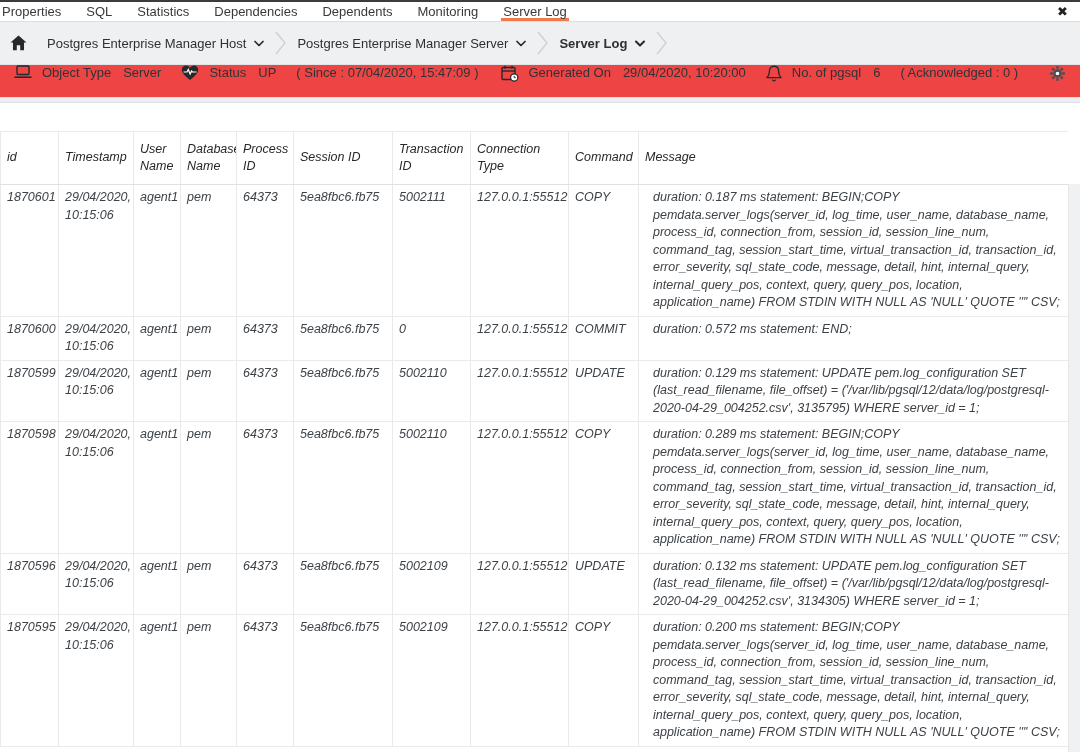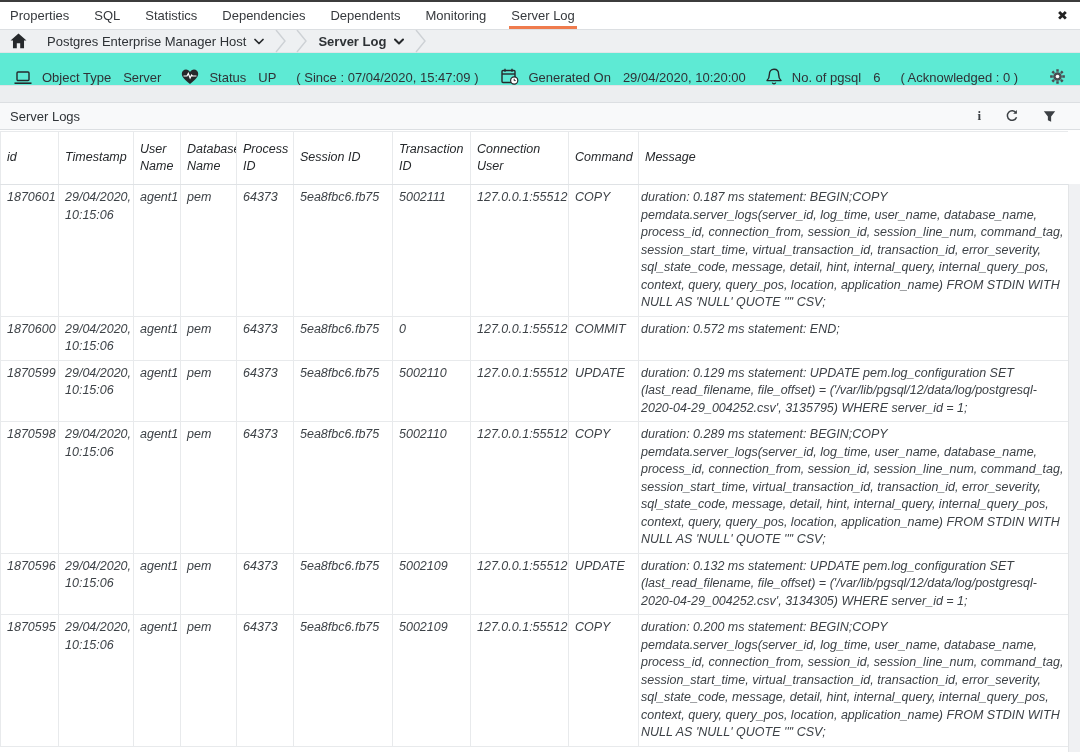--- a/index.html
+++ b/index.html
@@ -7,42 +7,42 @@
   html,body{ margin:0; padding:0; }
   body{
     width:1080px; height:752px; overflow:hidden; position:relative;
     font-family:"Liberation Sans", sans-serif; background:#eceef0; color:#33373b;
     font-size:13px;
   }
   .top-strip{ height:2px; background:#3c3c3c; }
 
   
   .tabbar{
-    height:28px; background:#fff; display:flex; align-items:stretch;
-    padding-left:8px; border-bottom:1px solid #dcdfe2; position:relative;
+    height:20px; background:#fff; display:flex; align-items:stretch;
+    border-bottom:1px solid #dcdfe2; position:relative;
   }
   .tab{ display:flex; align-items:center; padding:0 2px; margin-right:21px;
         color:#36393d; cursor:pointer; border-bottom:3px solid transparent; padding-top:3px; }
   .tab.active{ border-bottom-color:var(--accent); }
   .close-x{ margin-left:auto; margin-right:12px; display:flex; align-items:center;
             color:#222; font-size:13px; cursor:pointer; }
 
   
   .crumbbar{
-    height:22px; background:#eef0f2; display:flex; align-items:center; padding:0 10px;
+    height:42px; background:#eef0f2; display:flex; align-items:center; padding:0 10px;
   }
   .crumb-home{ margin-right:14px; display:flex; align-items:center; }
   .crumb-item{ display:flex; align-items:center; gap:8px; margin:0 6px; color:#2d3135; }
   .crumb-item.bold{ font-weight:bold; }
   .crumb-sep{ margin:0 4px; display:flex; align-items:center; }
 
   
   .infobar{
-    height:34px; background:#5eead4; border-top:1px solid #e2e5e8; border-bottom:1px solid #dfe2e5;
-    display:flex; align-items:flex-end; padding:0 14px; color:#2f3337;
+    height:34px; background:#ef4444; border-top:1px solid #e2e5e8; border-bottom:1px solid #dfe2e5;
+    display:flex; align-items:flex-start; padding:0 14px; color:#2f3337;
   }
   .info-icon{ display:flex; align-items:center; margin-right:10px; }
   .info-label{ margin-right:12px; }
   .info-value{ margin-right:20px; }
   .info-paren{ margin-right:22px; }
   .gear{ margin-left:auto; display:flex; align-items:center; cursor:pointer; }
 
   
   .panel{ position:absolute; left:0; right:0; top:102px; bottom:0; background:#fff;
           border-top:1px solid #dcdfe2; }
@@ -60,21 +60,21 @@
   col.c-id{width:58px} col.c-ts{width:75px} col.c-user{width:47px} col.c-db{width:56px}
   col.c-pid{width:57px} col.c-sess{width:99px} col.c-txn{width:78px} col.c-conn{width:98px}
   col.c-cmd{width:70px} col.c-msg{width:430px}
   th,td{
     border:1px solid #e8eaec; text-align:left; vertical-align:top;
     padding:4px 4px 4px 6px; font-weight:normal; font-size:12.5px;
     color:#3d4247; line-height:17.5px; overflow:hidden;
   }
   th{ height:53px; vertical-align:middle; color:#26292c; border-bottom:1px solid #dfe2e5; background:#fff; }
   tbody tr{ height:43px; }
-  td.msg{ padding-left:2px; }
+  td.msg{ padding-left:14px; }
 
   
   .vscroll{
     position:absolute; right:0; top:81px; bottom:0; width:12px;
     background:#f0f1f3; border-left:1px solid #e3e5e7;
   }
   svg{ display:block; }
 </style>
 </head>
 <body>
@@ -114,20 +114,26 @@
   </span>
   <span class="crumb-item">
     <span>Postgres Enterprise Manager Host</span>
     <svg width="10" height="7" viewBox="0 0 10 7">
         <path d="M1 1.5 5 5.5 9 1.5" fill="none" stroke="#26292c" stroke-width="1.7" stroke-linecap="round" stroke-linejoin="round"></path>
       </svg>
   </span>
   <span class="crumb-sep">
     <svg width="13" height="26" viewBox="0 0 13 26">
         <path d="M2 2 11 13 2 24" fill="none" stroke="#cdd1d5" stroke-width="1.4"></path>
+      </svg>
+  </span>
+  <span class="crumb-item">
+    <span>Postgres Enterprise Manager Server</span>
+    <svg width="10" height="7" viewBox="0 0 10 7">
+        <path d="M1 1.5 5 5.5 9 1.5" fill="none" stroke="#26292c" stroke-width="1.7" stroke-linecap="round" stroke-linejoin="round"></path>
       </svg>
   </span>
   <span class="crumb-sep">
     <svg width="13" height="26" viewBox="0 0 13 26">
         <path d="M2 2 11 13 2 24" fill="none" stroke="#cdd1d5" stroke-width="1.4"></path>
       </svg>
   </span>
   <span class="crumb-item bold">
     <span>Server Log</span>
     <svg width="10" height="7" viewBox="0 0 10 7">
@@ -184,37 +190,20 @@
       <g stroke="#4a4e52" stroke-width="2.6">
         <path d="M9 1.2 V4 M9 14 v2.8 M1.2 9 H4 M14 9 h2.8 M3.5 3.5 5.4 5.4 M12.6 12.6 14.5 14.5 M14.5 3.5 12.6 5.4 M5.4 12.6 3.5 14.5"></path>
       </g>
       <circle cx="9" cy="9" r="4.6" fill="#4a4e52"></circle>
       <circle cx="9" cy="9" r="1.9" fill="#fff"></circle>
     </svg>
   </span>
 </div>
 
 <div class="panel">
-  <div class="panel-header">
-    <span>Server Logs</span>
-    <span class="panel-tools">
-      <span class="ptool info-i">i</span>
-      <span class="ptool">
-        <svg width="14" height="14" viewBox="0 0 16 16">
-            <path d="M13.2 9.3 A5.4 5.4 0 1 1 12.6 4.4" fill="none" stroke="#3c4044" stroke-width="1.7"></path>
-            <path d="M13.6 1.2 v4.2 h-4.2 z" fill="#3c4044"></path>
-          </svg>
-      </span>
-      <span class="ptool">
-        <svg width="13" height="13" viewBox="0 0 16 16">
-            <path d="M1 1.5 h14 L10 8 v6.5 L6 12.5 V8 Z" fill="#3c4044"></path>
-          </svg>
-      </span>
-    </span>
-  </div>
 
   <div class="grid-wrap">
     <table>
       <colgroup>
         <col class="c-id">
           <col class="c-ts">
           <col class="c-user">
           <col class="c-db">
           <col class="c-pid">
         <col class="c-sess">
@@ -225,21 +214,21 @@
       </colgroup>
       <thead>
         <tr>
           <th>id</th>
           <th>Timestamp</th>
           <th>User Name</th>
           <th>Database Name</th>
           <th>Process ID</th>
           <th>Session ID</th>
           <th>Transaction ID</th>
-          <th>Connection User</th>
+          <th>Connection Type</th>
           <th>Command</th>
           <th>Message</th>
         </tr>
       </thead>
       <tbody>
           <tr>
     <td>1870601</td>
     <td>29/04/2020, 10:15:06</td>
     <td>agent1</td>
     <td>pem</td>

